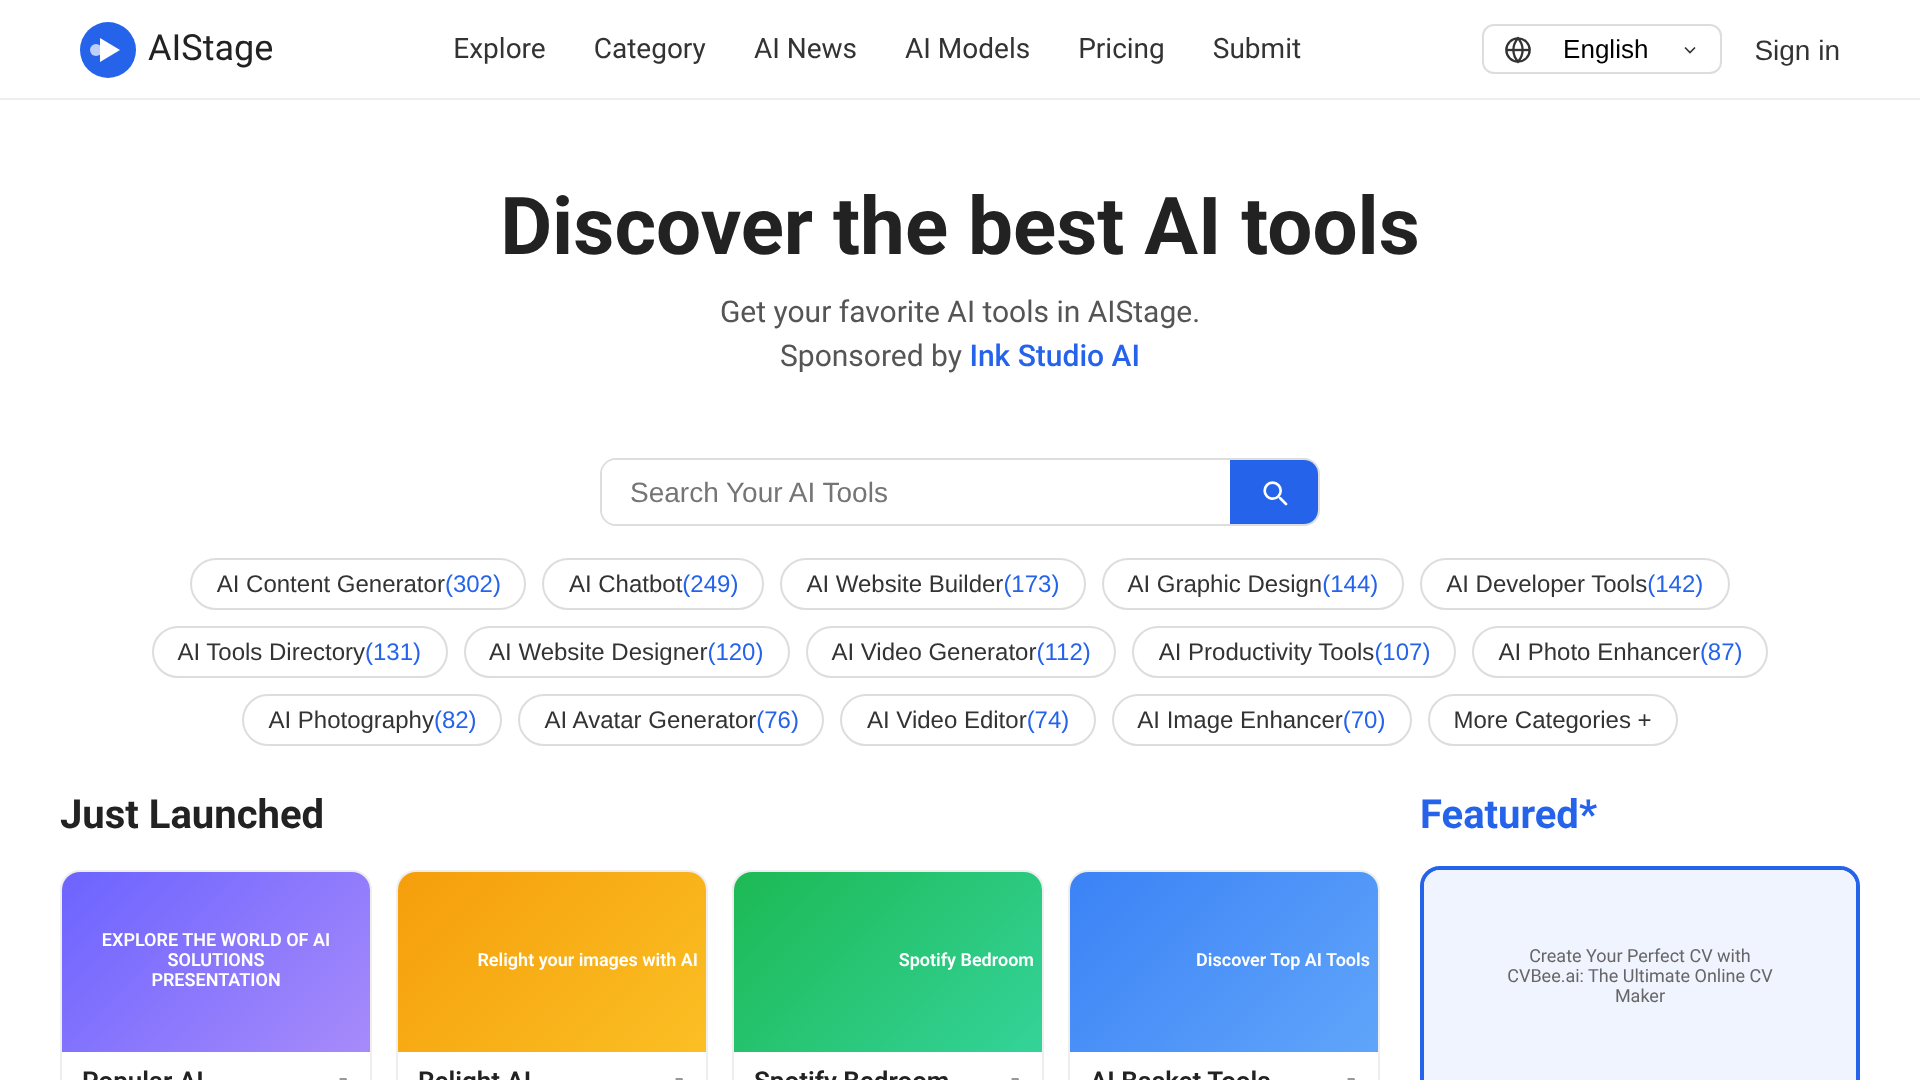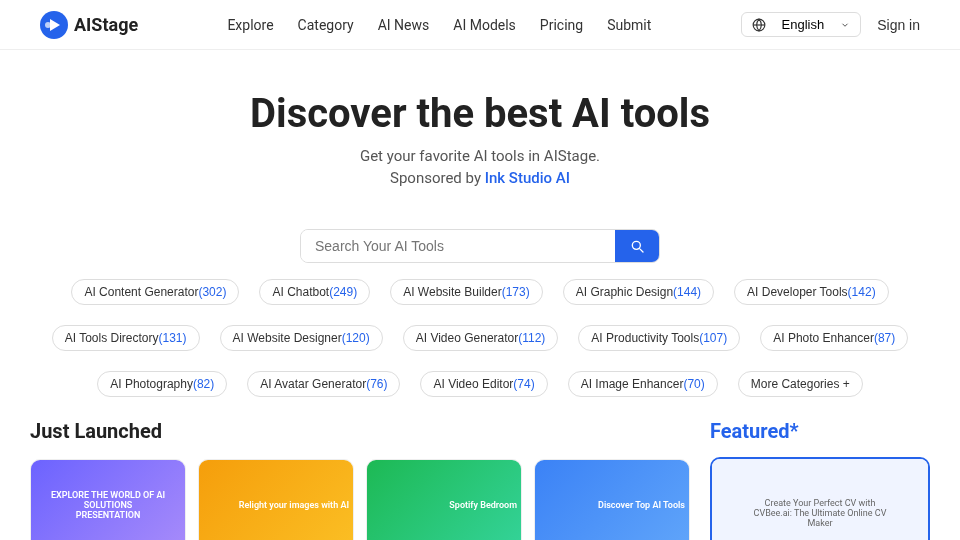--- a/index.html
+++ b/index.html
@@ -1,20 +1,20 @@
 <!DOCTYPE html>
 <html><head>
   <meta charset="utf-8">
   <style>
     * { box-sizing: border-box; margin: 0; padding: 0; }
     body { font-family: -apple-system, BlinkMacSystemFont, 'Segoe UI', Roboto, sans-serif; background: #fff; color: #222; font-size: 14px; }
     
     
     .header { display: flex; align-items: center; justify-content: space-between; padding: 0 40px; height: 50px; border-bottom: 1px solid #eee; }
-    .logo { display: flex; align-items: center; gap: 6px; font-weight: 700; font-size: 18px; color: #222; }
+    .logo { display: flex; align-items: center; gap: 6px; font-weight: 400; font-size: 18px; color: #222; }
     .logo-icon { width: 28px; height: 28px; }
     .nav { display: flex; align-items: flex-start; gap: 24px; }
     .nav a { text-decoration: none; color: #333; font-size: 14px; }
     .header-right { display: flex; align-items: center; gap: 16px; }
     .lang-btn { display: flex; align-items: center; gap: 16px; border: 1px solid #ddd; border-radius: 6px; padding: 4px 10px; font-size: 13px; cursor: pointer; background: #fff; }
     .signin-btn { background: none; border: none; cursor: pointer; font-size: 14px; color: #333; }
 
     
     .hero { text-align: center; padding: 40px 20px 20px; }
     .hero h1 { font-size: 40px; font-weight: 700; margin-bottom: 10px; }
@@ -23,21 +23,21 @@
     .sponsored a { color: #2563eb; text-decoration: none; font-weight: 500; }
 
     
     .search-wrap { display: flex; justify-content: center; margin: 18px 0 16px; }
     .search-bar { display: flex; border: 1px solid #ddd; border-radius: 8px; overflow: hidden; width: 360px; }
     .search-bar input { flex: 1; border: none; outline: none; padding: 8px 14px; font-size: 14px; color: #888; }
     .search-bar button { background: #2563eb; border: none; padding: 8px 14px; cursor: pointer; display: flex; align-items: center; justify-content: center; }
     .search-bar button svg { width: 16px; height: 16px; fill: white; }
 
     
-    .categories { display: flex; flex-wrap: wrap; justify-content: center; gap: 20px; padding: 0 30px 12px; align-items: flex-end; }
+    .categories { display: flex; flex-wrap: wrap; justify-content: center; gap: 8px; padding: 0 30px 12px; align-items: flex-end; }
     .cat-pill { border: 1px solid #ddd; border-radius: 20px; padding: 5px 12px; font-size: 12px; cursor: pointer; white-space: nowrap; background: #fff; color: #333; }
     .cat-pill span { color: #2563eb; }
     .more-cat { border: 1px solid #ddd; border-radius: 20px; padding: 5px 12px; font-size: 12px; cursor: pointer; background: #fff; color: #333; }
 
     
     .main { display: flex; gap: 0; padding: 10px 30px 0; }
     .left-col { flex: 1; min-width: 0; }
     .right-col { width: 220px; flex-shrink: 0; margin-left: 20px; }
 
     .section-title { font-size: 20px; font-weight: 700; margin-bottom: 16px; }

